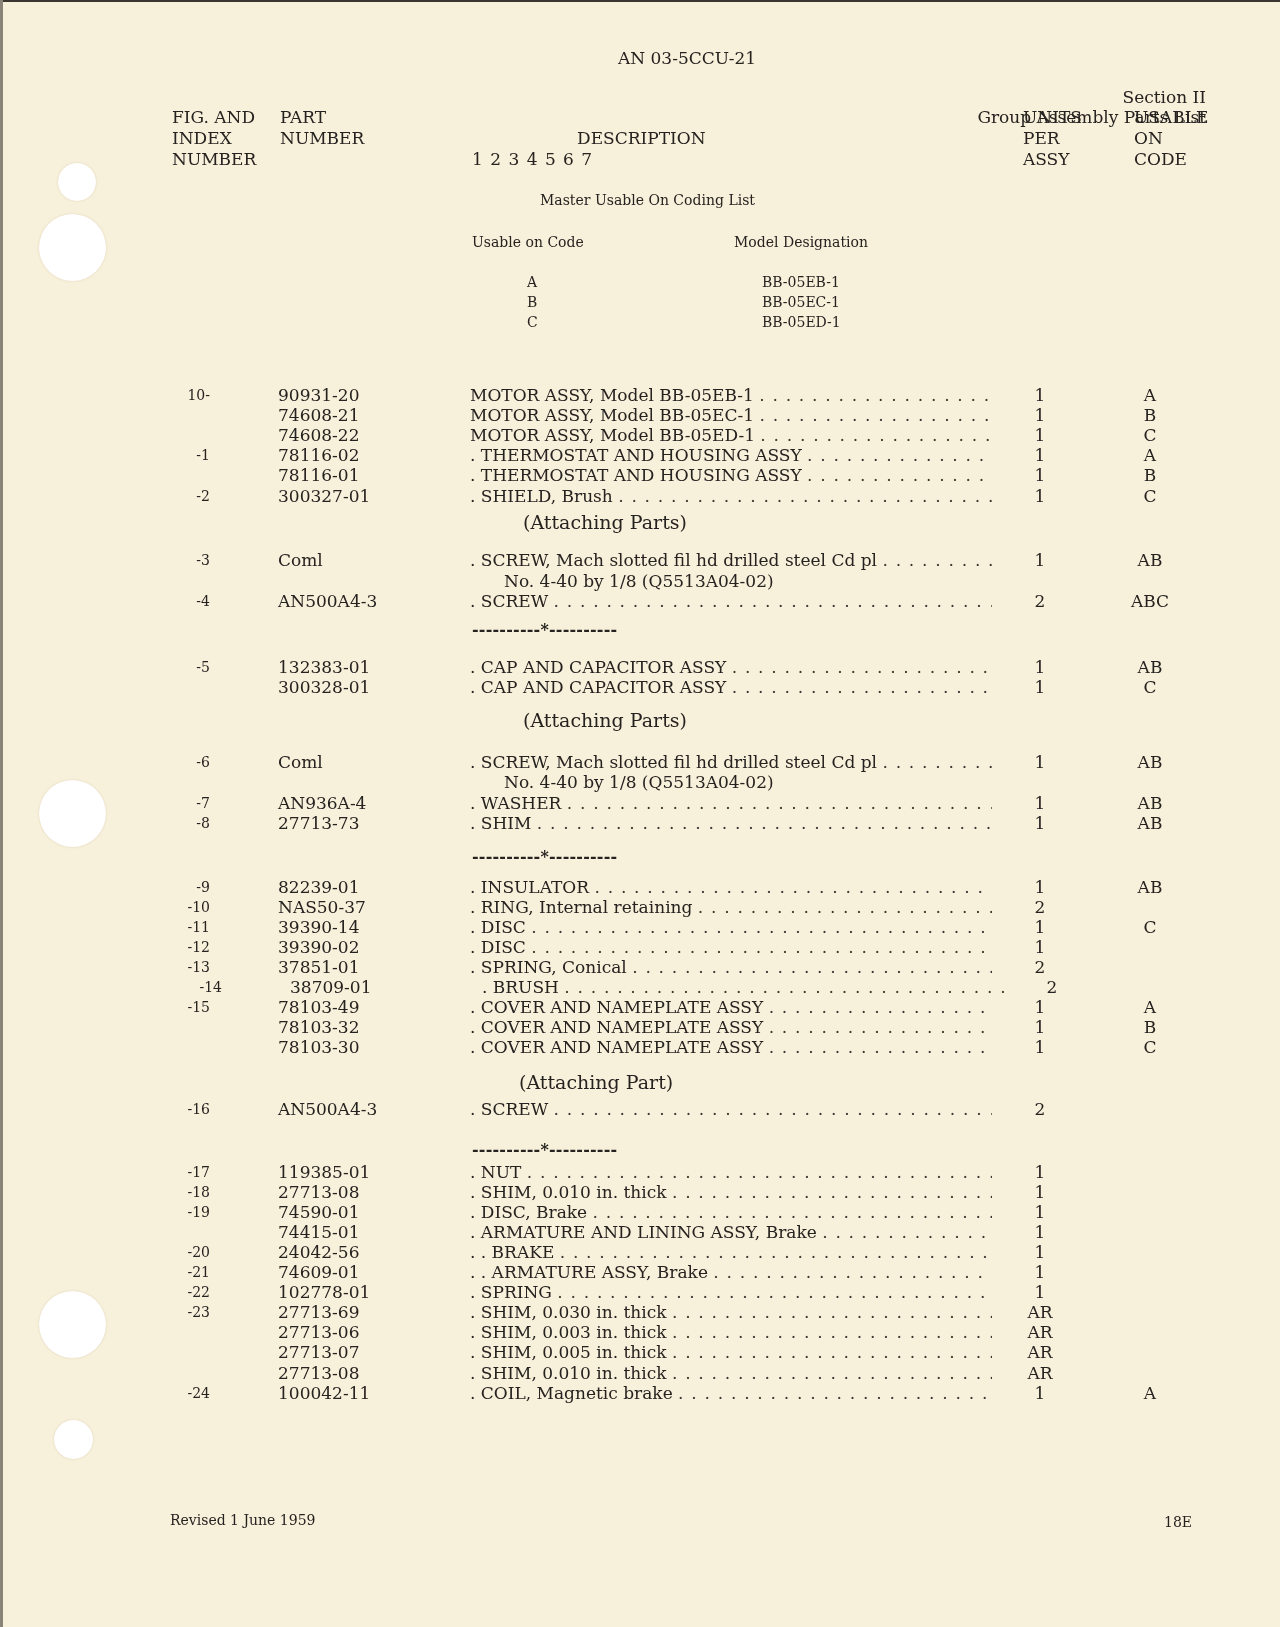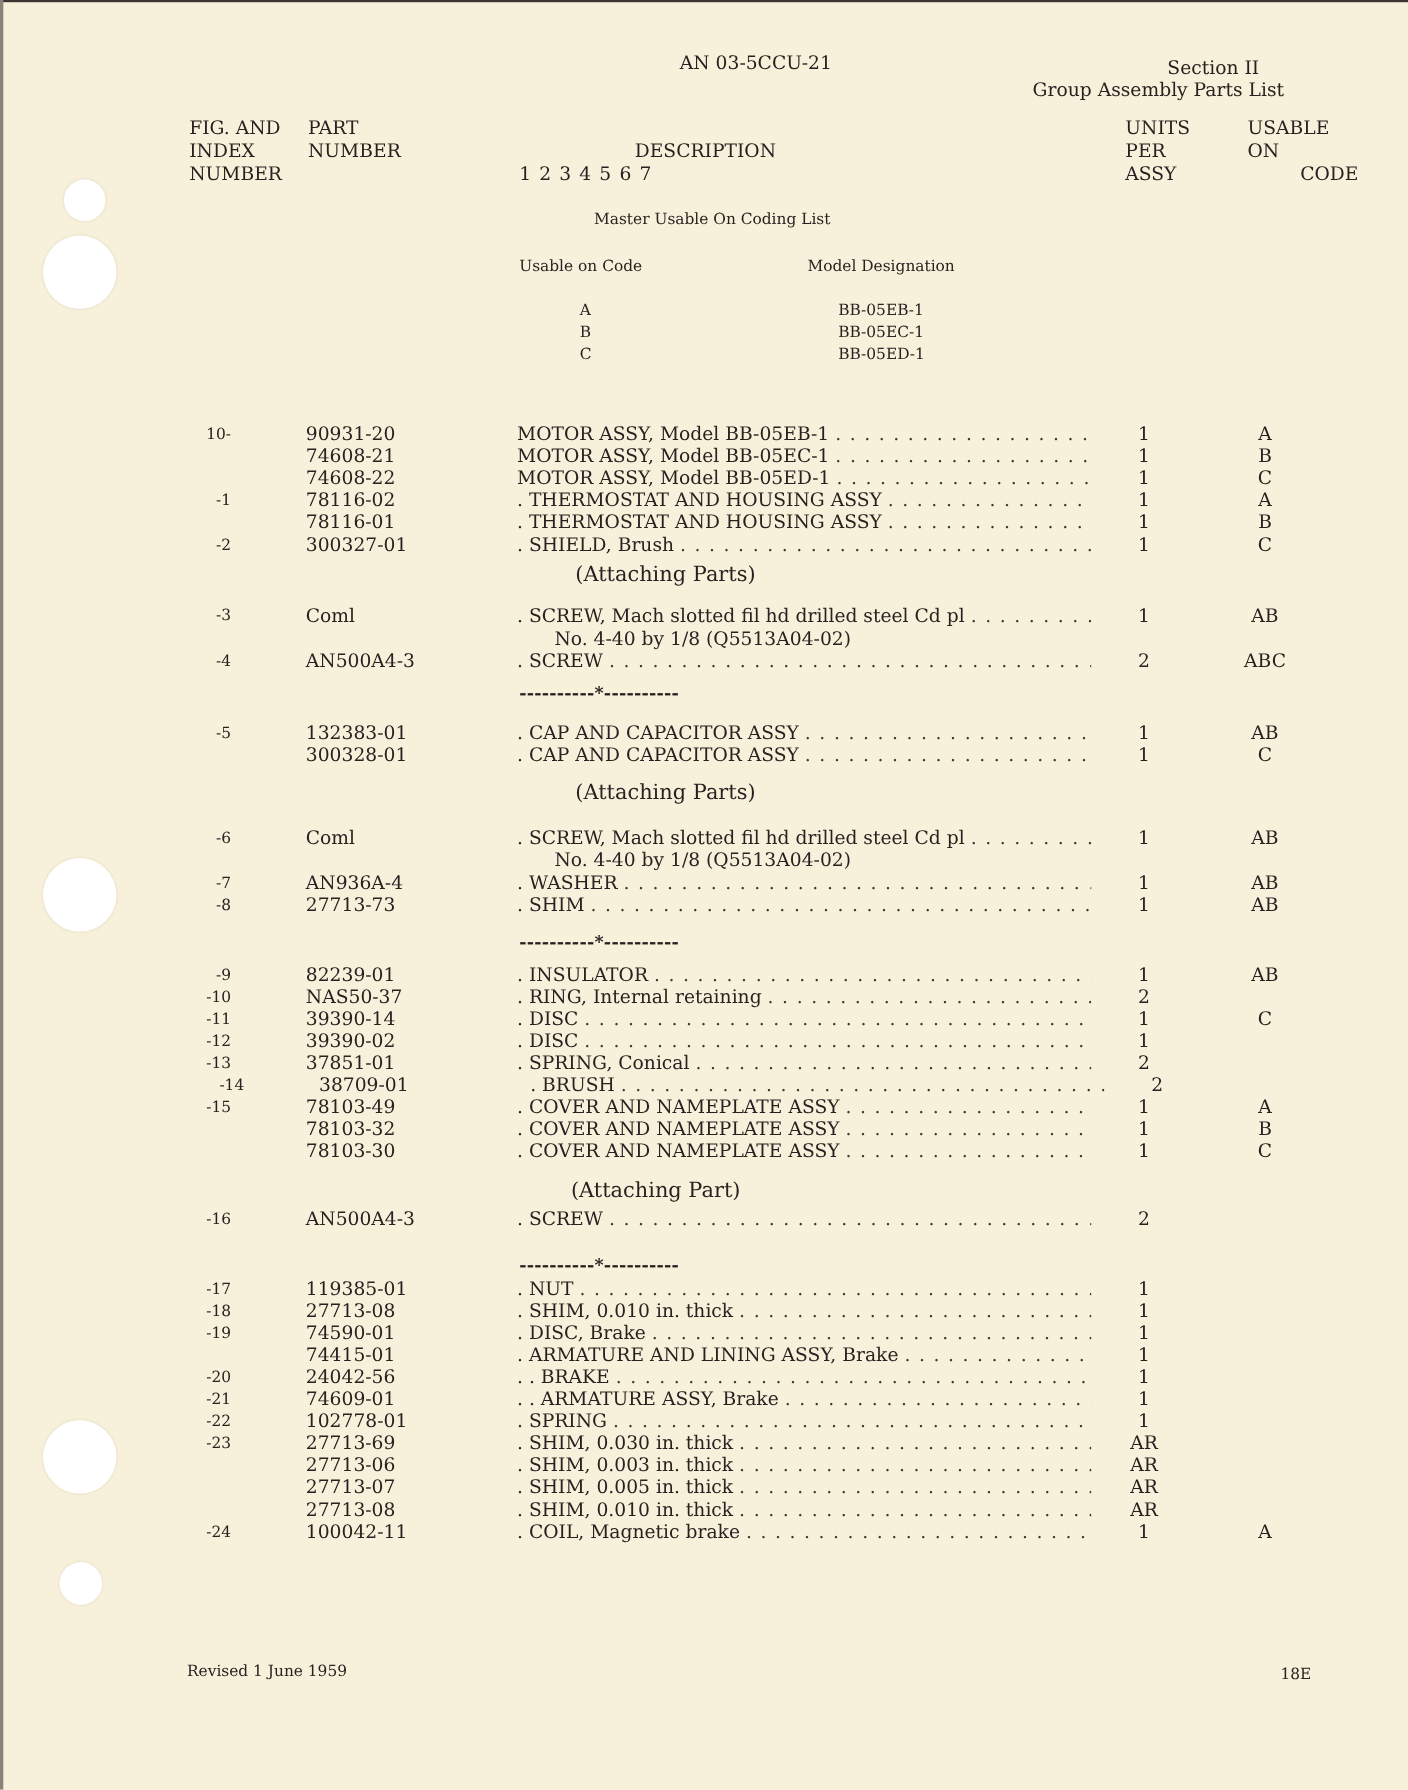--- a/index.html
+++ b/index.html
@@ -7,21 +7,21 @@
     width:1280px; height:1627px; position:relative; overflow:hidden;
     background:#f7f0da;
     font-family:"DejaVu Serif", "Liberation Serif", serif;
     color:#262220;
   }
   .page-edge-top { position:absolute; left:0; top:0; width:1280px; height:2px; background:#3a3530; }
   .page-edge-left { position:absolute; left:0; top:0; width:3px; height:1627px; background:#8a8378; }
   .hole { position:absolute; background:#ffffff; border-radius:50%; box-shadow:0 0 2px rgba(180,150,120,0.35); }
   .t { position:absolute; white-space:nowrap; font-size:14px; line-height:20px; }
   .hdr { font-size:17px; line-height:20.5px; }
-  .right { text-align:center; }
+  .right { text-align:right;margin-top:35px; }
   .row { position:absolute; left:0; width:1280px; height:20px; }
   .row .idx { position:absolute; right:1070px; width:80px; text-align:right; font-size:14px; line-height:20px; }
   .row .pn { position:absolute; left:278px; font-size:17px; line-height:20px; }
   .row .desc { position:absolute; left:470px; width:522px; font-size:17px; line-height:20px; overflow:hidden; white-space:nowrap; }
   .row .desc .leader { letter-spacing:1.2px; color:#3a3530; }
   .row .units { position:absolute; left:1025px; width:30px; text-align:center; font-size:17px; line-height:20px; }
   .row .code { position:absolute; left:1110px; width:80px; text-align:center; font-size:17px; line-height:20px; }
   .cont { position:absolute; left:504px; font-size:17px; line-height:20px; }
   .sep { position:absolute; left:472px; font-size:16px; letter-spacing:0.2px; font-weight:bold; }
   .note { position:absolute; font-size:19px; line-height:20px; }
@@ -54,21 +54,21 @@
 <div class="t hdr" style="left:577px;top:128px;">DESCRIPTION</div>
 <div class="t hdr" style="left:472px;top:149px;letter-spacing:1px;">1 2 3 4 5 6 7</div>
 <div>
   <div class="t hdr" style="left:1023px;top:107px;text-align:right;">UNITS</div>
   <div class="t hdr" style="left:1023px;top:128px;">PER</div>
   <div class="t hdr" style="left:1023px;top:149px;">ASSY</div>
 </div>
 <div>
   <div class="t hdr" style="left:1134px;top:107px;">USABLE</div>
   <div class="t hdr" style="left:1134px;top:128px;">ON</div>
-  <div class="t hdr" style="left:1134px;top:149px;margin-left:48px;">CODE</div>
+  <div class="t hdr" style="left:1134px;top:149px;">CODE</div>
 </div>
 
 <div>
   <div class="t" style="left:540px;top:190px;">Master Usable On Coding List</div>
   <div class="t" style="left:472px;top:232px;">Usable on Code</div>
   <div class="t" style="left:734px;top:232px;">Model Designation</div>
   <div class="t" style="left:527px;top:272px;">A</div>
   <div class="t" style="left:762px;top:272px;">BB-05EB-1</div>
   <div class="t" style="left:527px;top:292px;">B</div>
   <div class="t" style="left:762px;top:292px;">BB-05EC-1</div>

